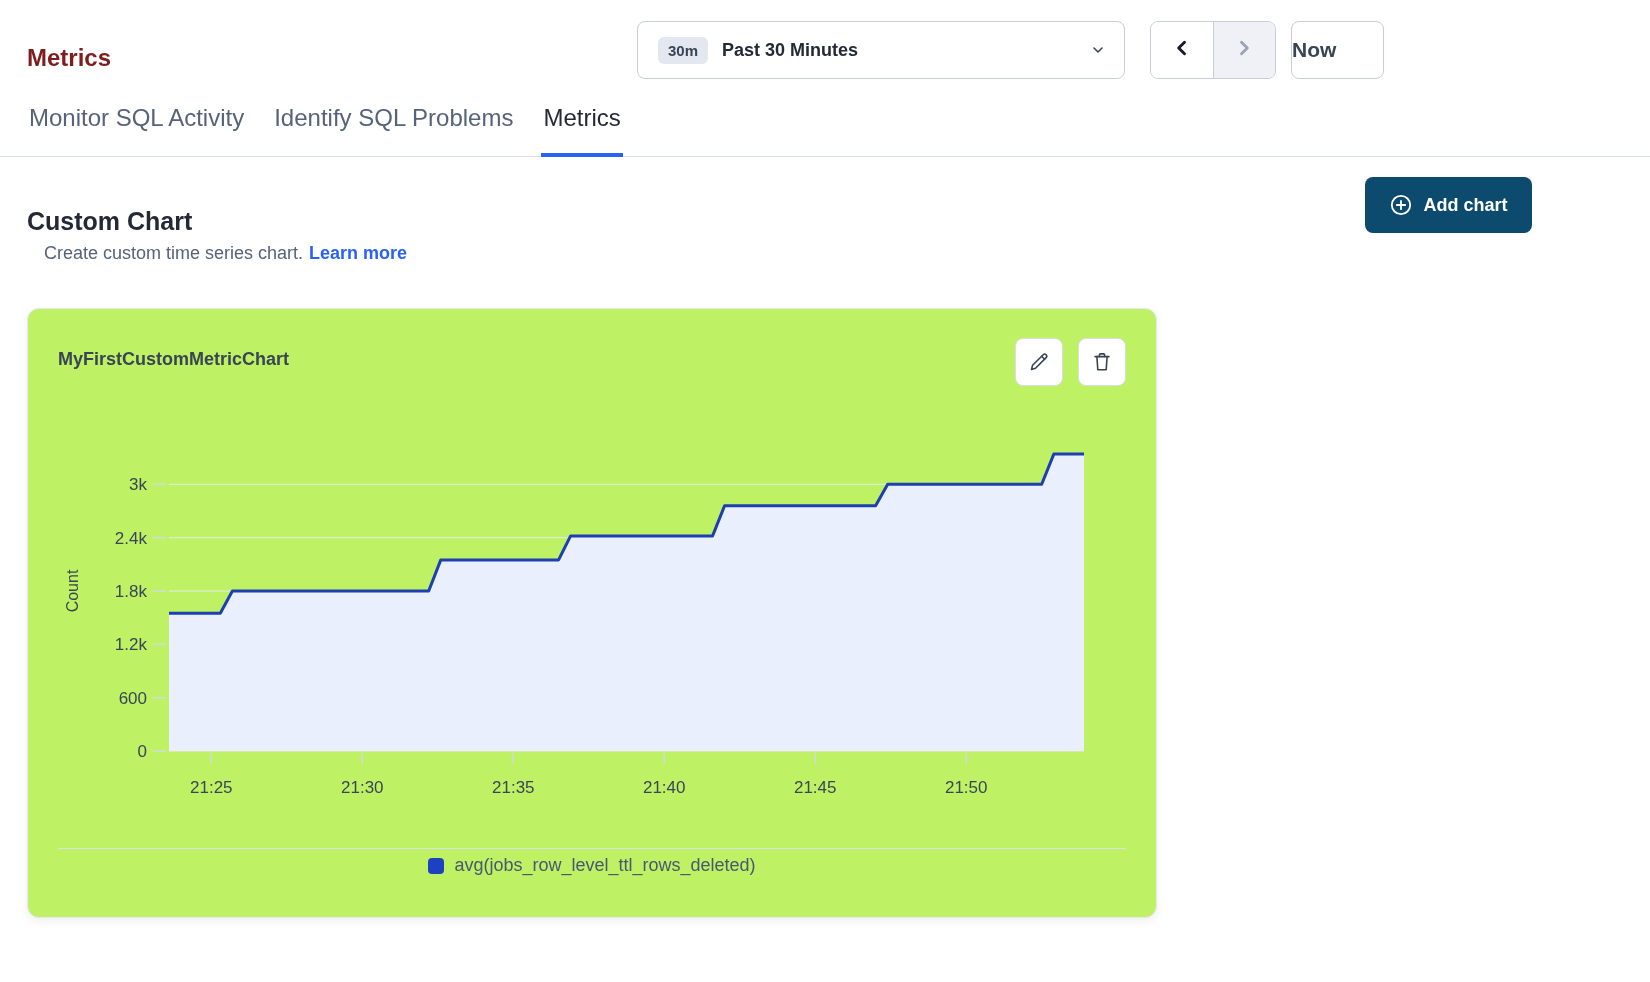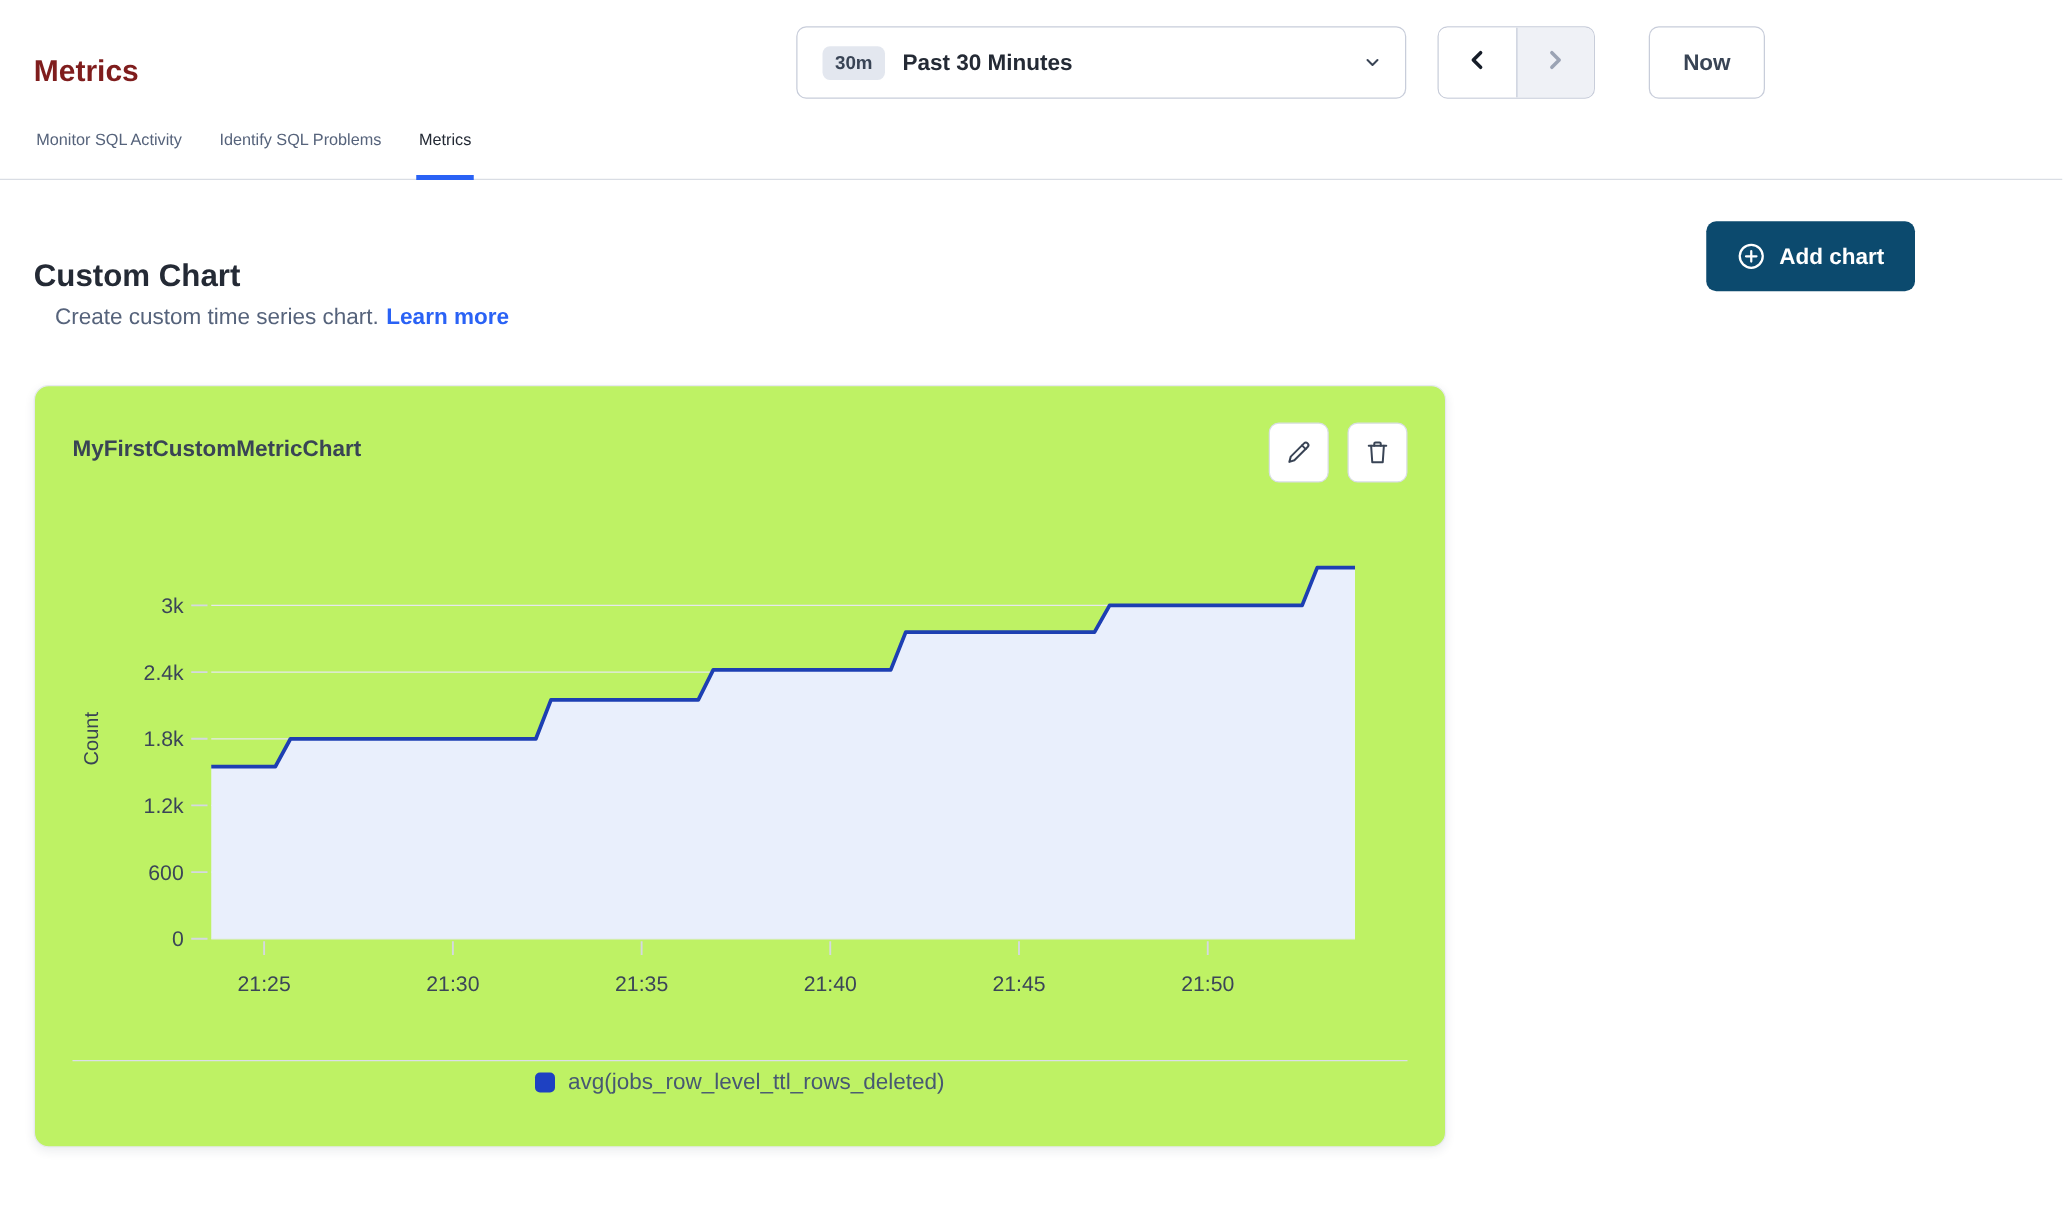--- a/index.html
+++ b/index.html
@@ -26,30 +26,30 @@
   .range-label{font-size:18px;font-weight:600;color:#242a35;}
   .dd-chevron{margin-left:auto;display:flex;align-items:center;}
   .arrow-group{
     position:absolute;left:1150px;top:21px;width:126px;height:58px;
     display:flex;overflow:hidden;
   }
   .arrow-btn{flex:1;display:flex;align-items:center;justify-content:center;cursor:pointer;background:#fff;}
   .arrow-btn.disabled{background:#eff1f6;cursor:default;border-left:1px solid #c8cdda;}
   .now-button{
     position:absolute;left:1291px;top:21px;width:93px;height:58px;
-    display:flex;align-items:center;justify-content:center;cursor:pointer;
-    font-size:18px;font-weight:600;color:#394455;margin-left:28px;
+    display:flex;align-items:center;cursor:pointer;
+    font-size:21px;font-weight:600;color:#394455;
   }
   
   .tabs{
     position:absolute;left:0;top:102px;width:1650px;box-sizing:border-box;
     padding-left:27px;display:flex;gap:26px;border-bottom:1px solid #d9dde4;
   }
   .tab{
-    font-size:13px;color:#56637b;padding:2px 2px 21px 2px;cursor:pointer;
+    font-size:24px;color:#56637b;padding:2px 2px 21px 2px;cursor:pointer;
     border-bottom:4px solid transparent;margin-bottom:-1px;
   }
   .tab.active{color:#242a35;font-weight:500;border-bottom-color:#2a62f5;}
   
   .section-heading{
     position:absolute;left:27px;top:186px;
     font-size:25px;font-weight:700;color:#242a35;
   }
   .section-desc{
     position:absolute;left:44px;top:243px;font-size:18px;color:#56637b;

